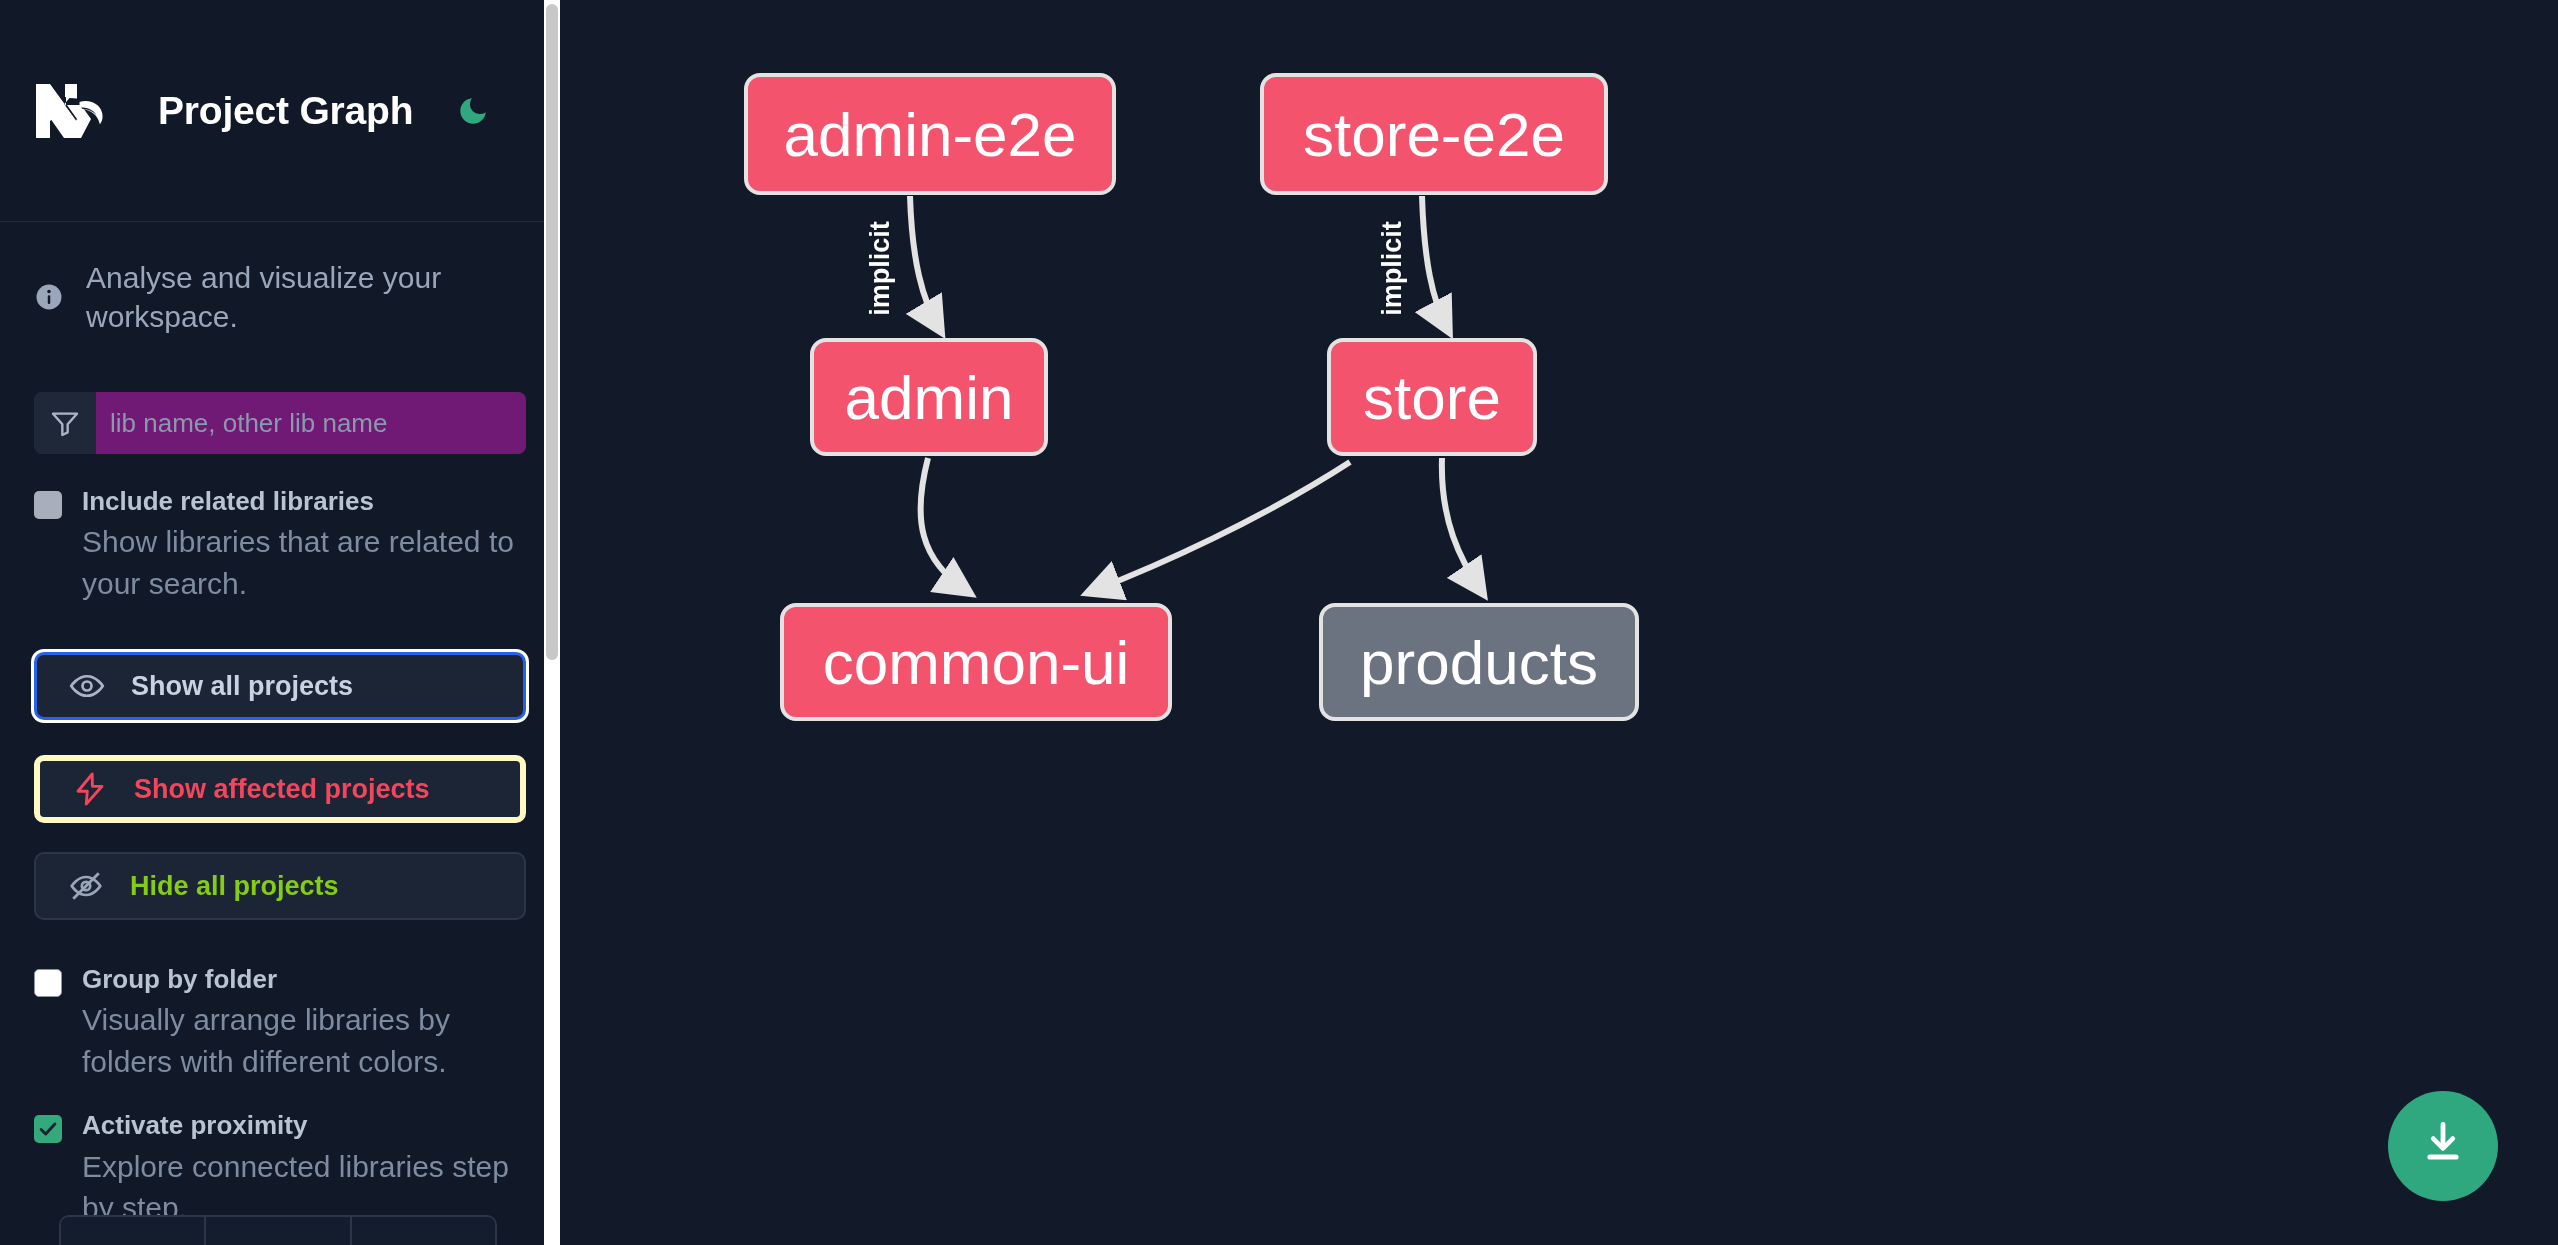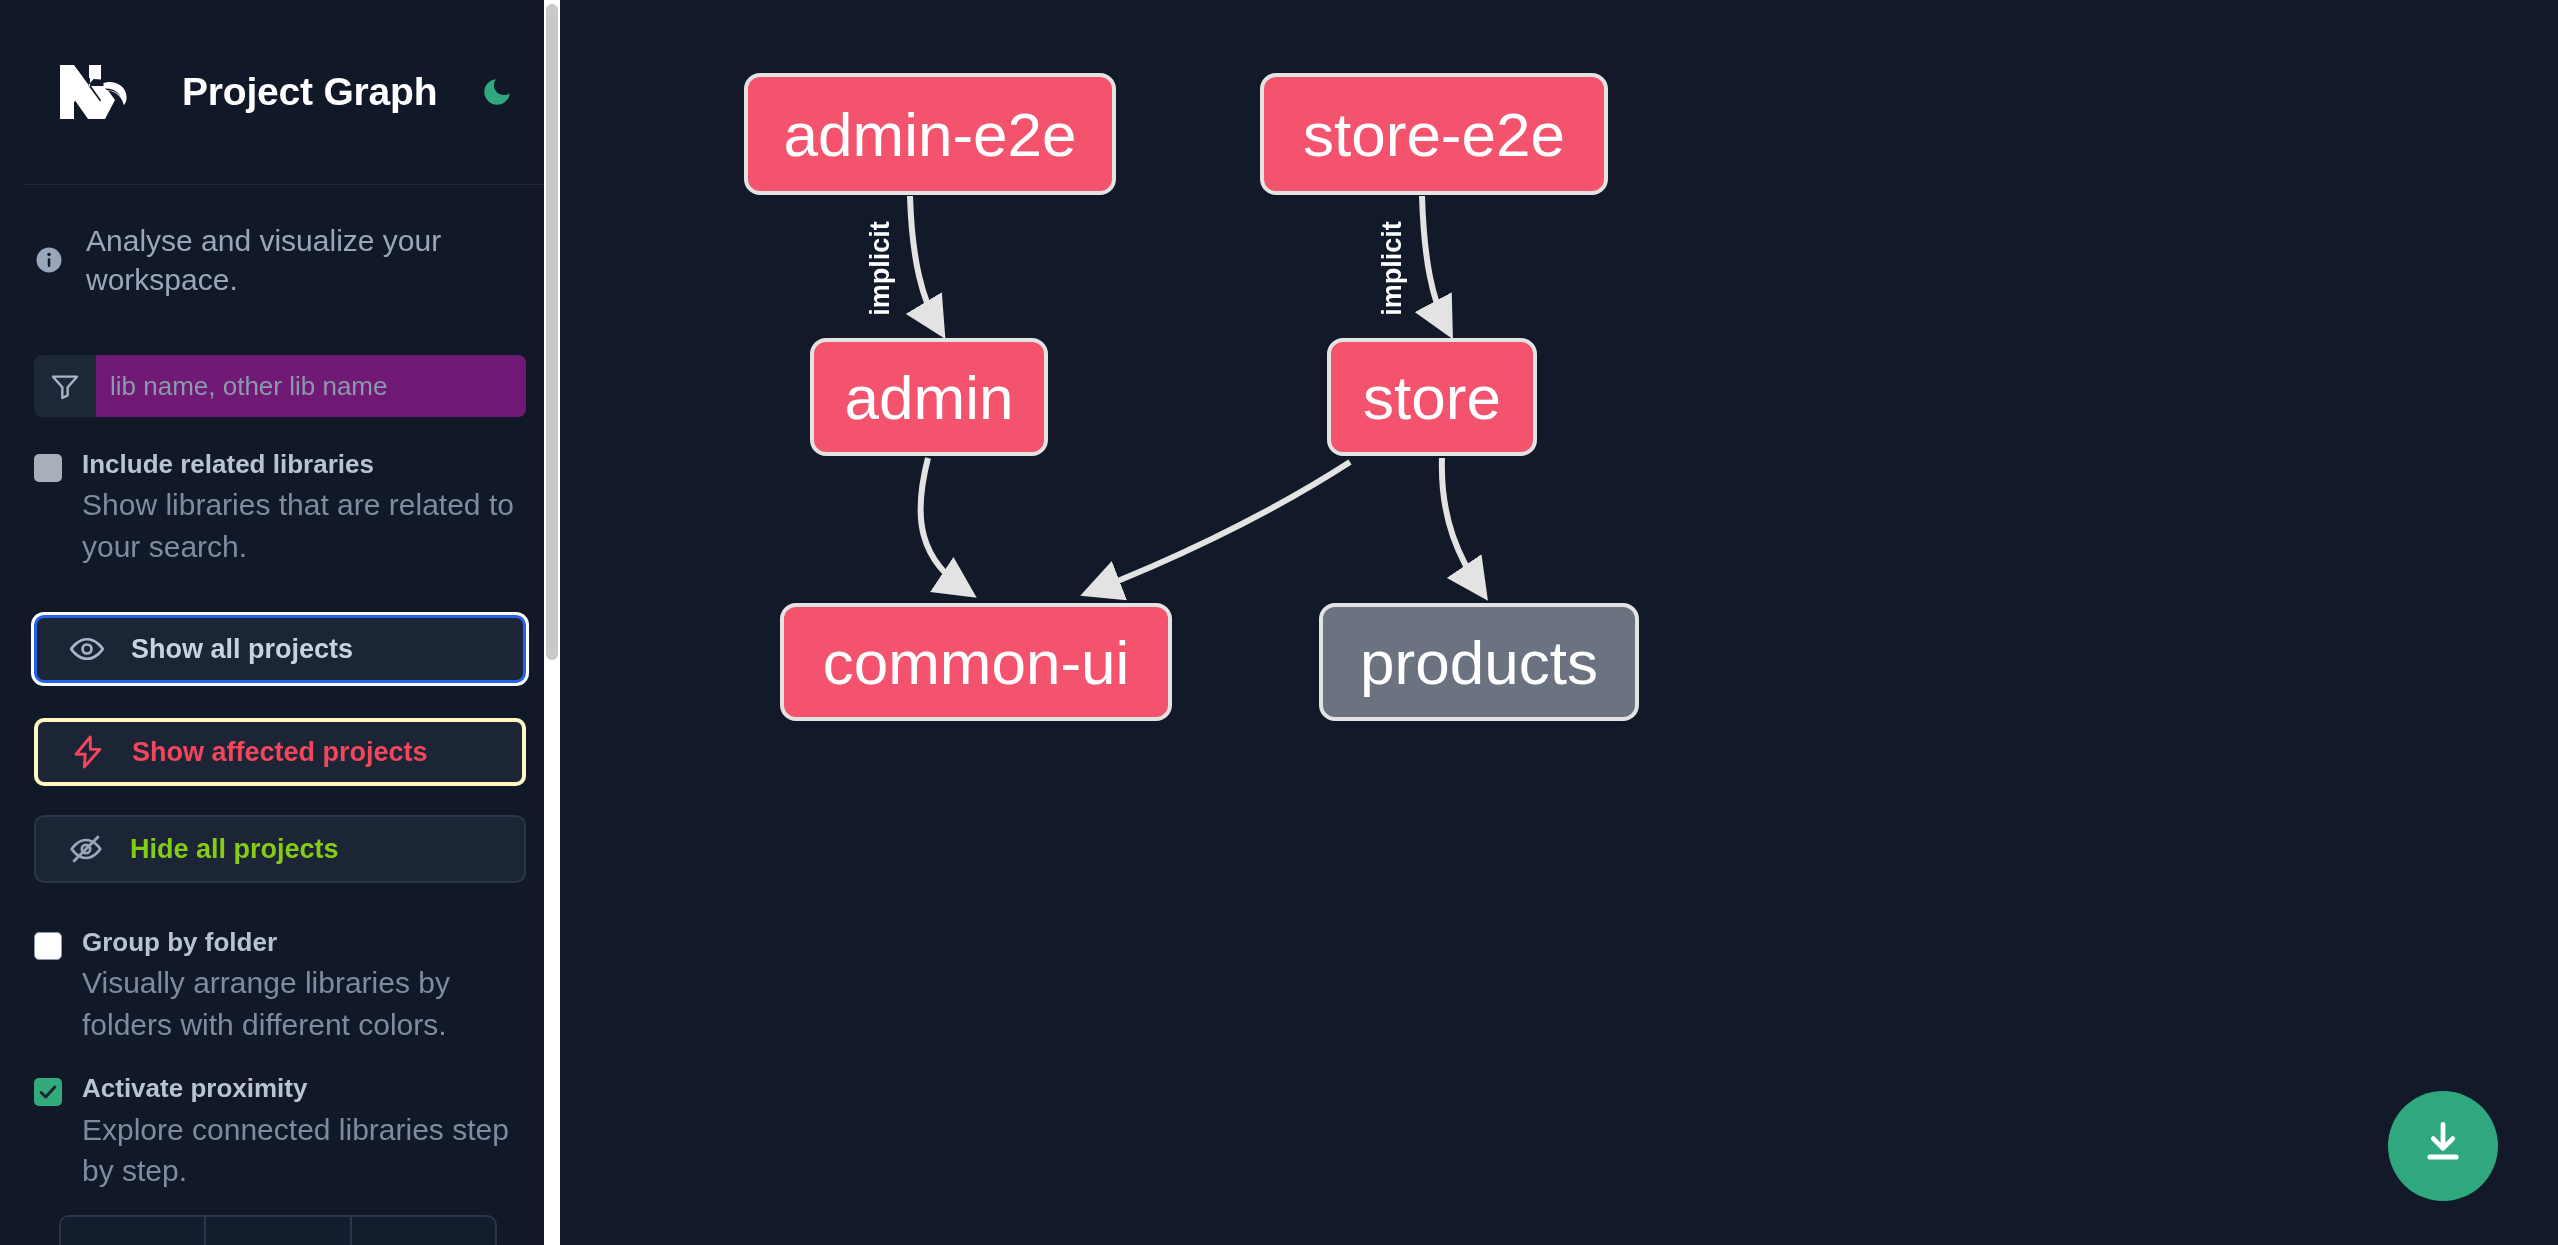--- a/index.html
+++ b/index.html
@@ -13,25 +13,24 @@
 
   
   #sidebar {
     position: relative;
     width: 560px; height: 1245px;
     background: #111827;
     flex: 0 0 560px;
     overflow: hidden;
   }
   .sb-header {
-    height: 185px;
+    height: 222px;
     display: flex; align-items: center;
     padding: 4px 34px;
     border-bottom: 1px solid #1F2A3C;
-    margin-left: 24px;
   }
   .nx-logo { width: 88px; height: 62px; flex: 0 0 88px; }
   .app-title {
     font-size: 39px; font-weight: 700; color: #FFFFFF;
     margin-left: 36px; letter-spacing: -0.2px;
     white-space: nowrap;
   }
   .theme-toggle {
     margin-left: 38px; width: 44px; height: 44px;
     display: flex; align-items: center; justify-content: center;
@@ -102,21 +101,21 @@
     font-weight: 700;
   }
   .btn .bico { flex: 0 0 36px; width: 36px; height: 36px; display:flex; align-items:center; }
   .btn-show-all {
     border: 3px solid #2563EB;
     box-shadow: 0 0 0 3px #FFFFFF;
     color: #C9D3E0;
     margin-top: 48px;
   }
   .btn-affected {
-    border: 4px solid #fef9c3;
+    border: 6px solid #fef9c3;
     color: #F3465C;
     margin-top: 35px;
   }
   .btn-hide-all {
     border: 2px solid #2B3648;
     color: #84cc16;
     margin-top: 29px;
   }
 
   .seg-control {

